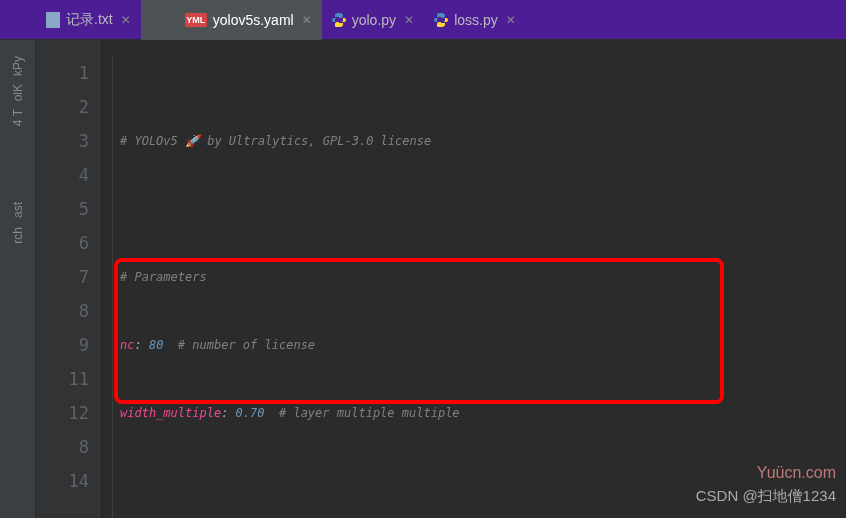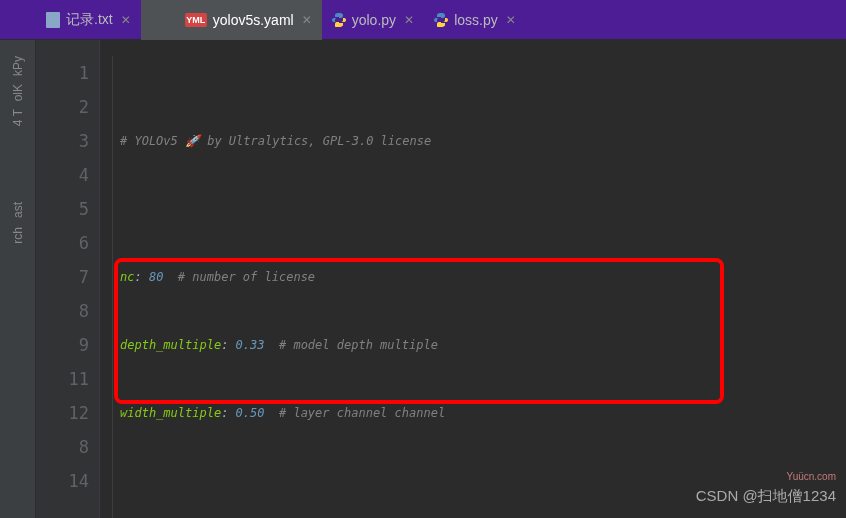--- a/index.html
+++ b/index.html
@@ -80,38 +80,38 @@
     line-height: 34px;
     position: relative;
     white-space: pre;
   }
   .indent-guide {
     position:absolute;
     left:12px; top:16px; width:1px; height:476px;
     background:#3d3d3d;
   }
   .c-comment { color: #808080; }
-  .c-key { color: #84cc16; }
+  .c-key { color: #ec4899; }
   .c-num { color: #6897bb; text-align: center; }
   .c-punc { color: #a9b7c6; }
   .highlight-box {
     position:absolute;
     left: 14px;
     top: 218px;
     width: 610px;
     height: 146px;
     border: 4px solid #ff0000;
     border-radius: 8px;
     pointer-events:none;
   }
   .watermark1 {
     position:absolute;
     right: 10px; bottom: 36px;
     color: #c17a7a;
-    font-size: 10px;
+    font-size: 16px;
     font-family: Arial, sans-serif;
     font-style: normal;
   }
   .watermark2 {
     position:absolute;
     right: 10px; bottom: 12px;
     color: #aaa;
     font-size: 15px;
     font-family: Arial, sans-serif;
     font-style: normal;
@@ -182,23 +182,23 @@
     <div>9</div>
     <div>11</div>
     <div>12</div>
     <div>8</div>
     <div>14</div>
   </div>
   <div class="code">
     <div class="indent-guide"></div>
 <div><span class="c-comment"># YOLOv5 🚀 by Ultralytics, GPL-3.0 license</span></div>
 <div>&nbsp;</div>
+<div><span class="c-comment"># Parameters</span></div>
 <div><span class="c-key">nc</span><span class="c-punc">: </span><span class="c-num">80</span><span>  </span><span class="c-comment"># number of license</span></div>
-<div><span class="c-key">depth_multiple</span><span class="c-punc">: </span><span class="c-num">0.33</span><span>  </span><span class="c-comment"># model depth multiple</span></div>
-<div><span class="c-key">width_multiple</span><span class="c-punc">: </span><span class="c-num">0.50</span><span>  </span><span class="c-comment"># layer channel channel</span></div>
+<div><span class="c-key">width_multiple</span><span class="c-punc">: </span><span class="c-num">0.70</span><span>  </span><span class="c-comment"># layer multiple multiple</span></div>
 
 
 
 
 
 
 
 
 
     <div class="highlight-box"></div>

